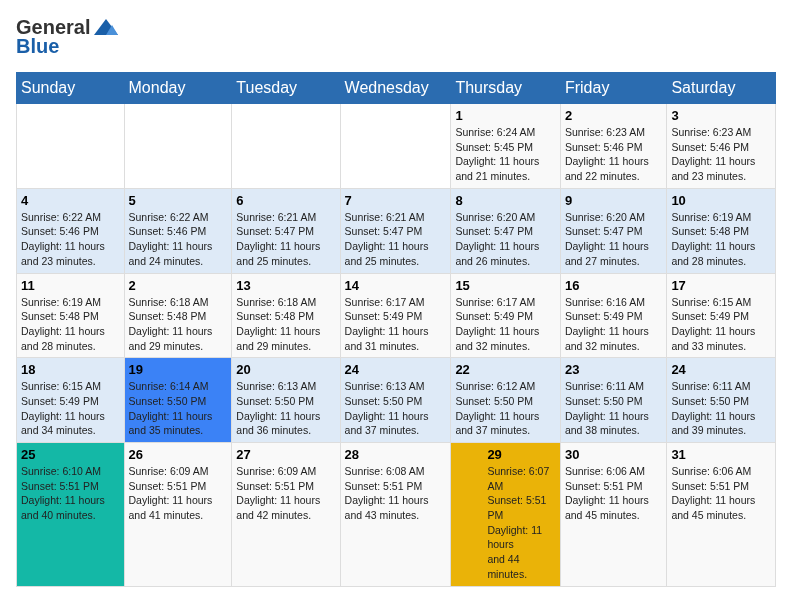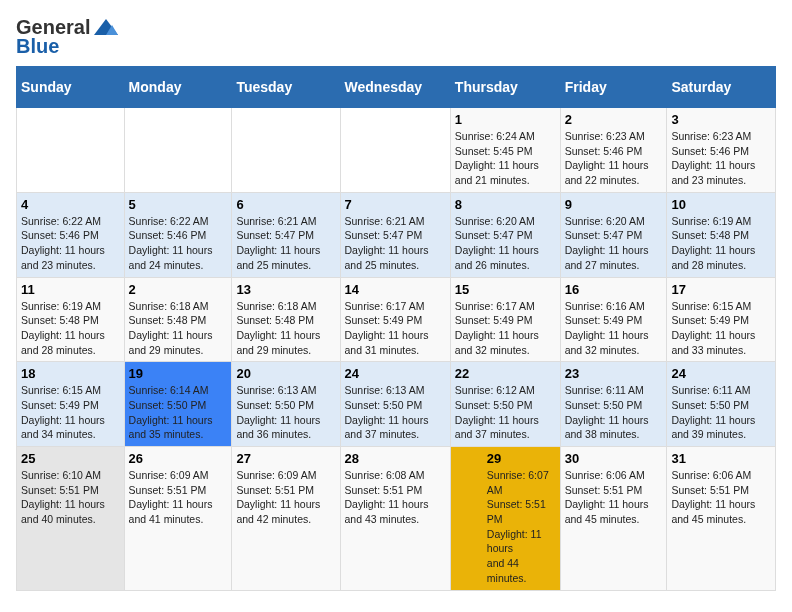--- a/index.html
+++ b/index.html
@@ -7,21 +7,21 @@
       font-family: Arial, sans-serif;
       background: #fff;
       width: 792px;
       min-height: 612px;
       padding: 16px;
     }
     .header {
       display: flex;
       justify-content: space-between;
       align-items: flex-end;
-      margin-bottom: 8px;
+      margin-bottom: 14px;
     }
     .logo {
       display: flex;
       flex-direction: column;
       align-items: flex-start;
     }
     .logo-row {
       display: flex;
       align-items: center;
       gap: 2px;
@@ -42,24 +42,24 @@
     table {
       width: 100%;
       border-collapse: collapse;
       font-size: 11px;
     }
     thead tr {
       background-color: #2b6cb0;
       color: #fff;
     }
     thead th {
-      padding: 12px 4px;
+      padding: 6px 4px;
       text-align: left;
-      font-weight: bold;
-      font-size: 14px;
+      font-weight: normal;
+      font-size: 16px;
       border: 1px solid #2b6cb0;
     }
     tbody tr {
       border-bottom: 1px solid #ccc;
     }
     tbody td {
       padding: 4px 4px;
       vertical-align: top;
       border: 1px solid #ddd;
       min-height: 80px;
@@ -293,21 +293,21 @@
         </td>
         <td style="background-color: rgb(222, 234, 247);">
           <span class="day-num">24</span>
           <div class="cell-content" style="white-space: pre-line;">Sunrise: 6:11 AM
 Sunset: 5:50 PM
 Daylight: 11 hours
 and 39 minutes.</div>
         </td>
       </tr>
       <tr>
-        <td style="background-color: #e5e5e5;">
+        <td style="background-color: #14b8a6;">
           <span class="day-num">25</span>
           <div class="cell-content" style="white-space: pre-line;">Sunrise: 6:10 AM
 Sunset: 5:51 PM
 Daylight: 11 hours
 and 40 minutes.</div>
         </td>
         <td style="background-color: rgb(249, 249, 249);">
           <span class="day-num">26</span>
           <div class="cell-content" style="white-space: pre-line;">Sunrise: 6:09 AM
 Sunset: 5:51 PM

